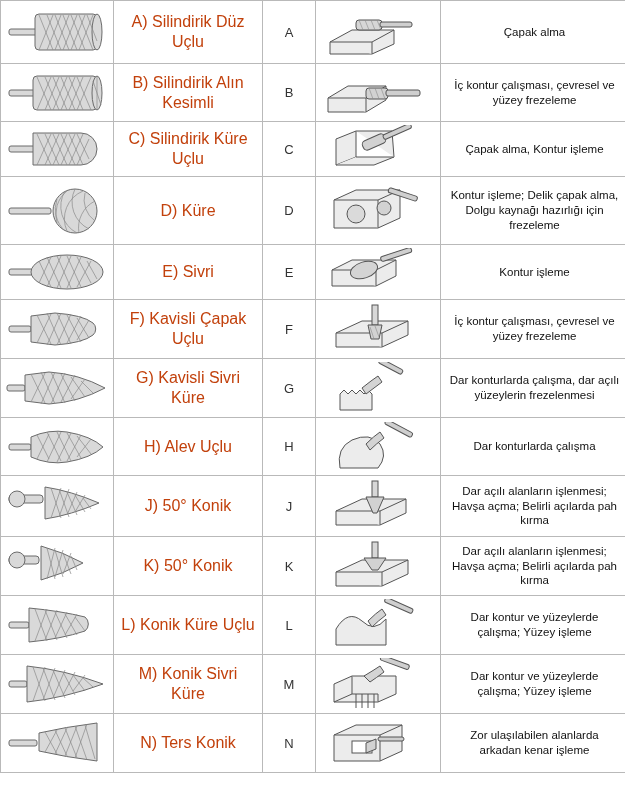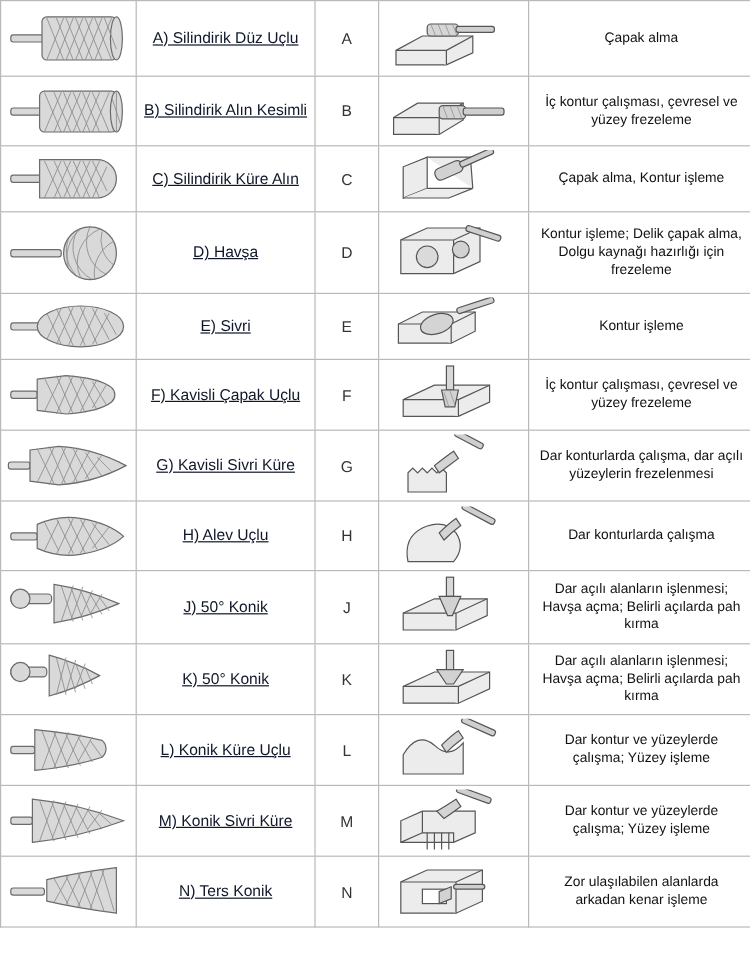--- a/index.html
+++ b/index.html
@@ -33,25 +33,24 @@
   .cell-shape {
     height: 100%;
     display: flex;
     align-items: center;
     justify-content: center;
     padding: 3px 2px;
     box-sizing: border-box;
   }
   .cell-name {
     text-align: center;
-    font-size: 13px;
+    font-size: 16px;
     line-height: 1.25;
     padding: 4px 6px;
-    color: #0f172a;
-    text-decoration: underline;
+    color: #c2410c;
   }
   .cell-code {
     text-align: center;
     font-size: 13px;
     color: #333;
   }
   .cell-app {
     display: flex;
     align-items: center;
     justify-content: center;
@@ -167,21 +166,21 @@
               <path d="M28 7 L76 7 A16 16 0 0 1 76 39 L28 39 Z"></path>
             </g>
             <g stroke="#8a8a8a" stroke-width="0.7" fill="none">
               <path d="M32 8 L46 39 M40 8 L54 39 M48 8 L62 39 M56 8 L70 39 M64 8 L78 39 M72 8 L84 33"></path>
               <path d="M32 39 L46 8 M40 39 L54 8 M48 39 L62 8 M56 39 L70 8 M64 39 L78 8 M72 39 L84 13"></path>
             </g>
           </svg>
         </div>
       </td>
       <td class="col-name">
-        <div class="cell-name">C) Silindirik Küre Alın</div>
+        <div class="cell-name">C) Silindirik Küre Uçlu</div>
       </td>
       <td class="col-code">
         <div class="cell-code">C</div>
       </td>
       <td class="col-app">
         <div class="cell-app">
           <svg width="112" height="48" viewBox="0 0 112 48">
             <g stroke="#555" fill="#ececec" stroke-width="1">
               <path d="M14 40 L14 14 L34 6 L34 32 Z"></path>
               <path d="M14 40 L52 40 L72 32 L34 32"></path>
@@ -211,21 +210,21 @@
               <path d="M70 6 A30 30 0 0 0 84 46"></path>
               <path d="M80 10 A26 26 0 0 0 90 38"></path>
               <path d="M52 40 A30 30 0 0 1 62 8"></path>
               <path d="M62 48 A30 30 0 0 1 78 8"></path>
               <path d="M74 50 A30 30 0 0 1 90 18"></path>
             </g>
           </svg>
         </div>
       </td>
       <td class="col-name">
-        <div class="cell-name">D) Havşa</div>
+        <div class="cell-name">D) Küre</div>
       </td>
       <td class="col-code">
         <div class="cell-code">D</div>
       </td>
       <td class="col-app">
         <div class="cell-app">
           <svg width="112" height="58" viewBox="0 0 112 58">
             <g stroke="#555" fill="#ececec" stroke-width="1">
               <path d="M12 46 L12 18 L34 8 L78 8 L78 36 L56 46 Z"></path>
               <path d="M12 18 L56 18 L56 46 M56 18 L78 8"></path>

